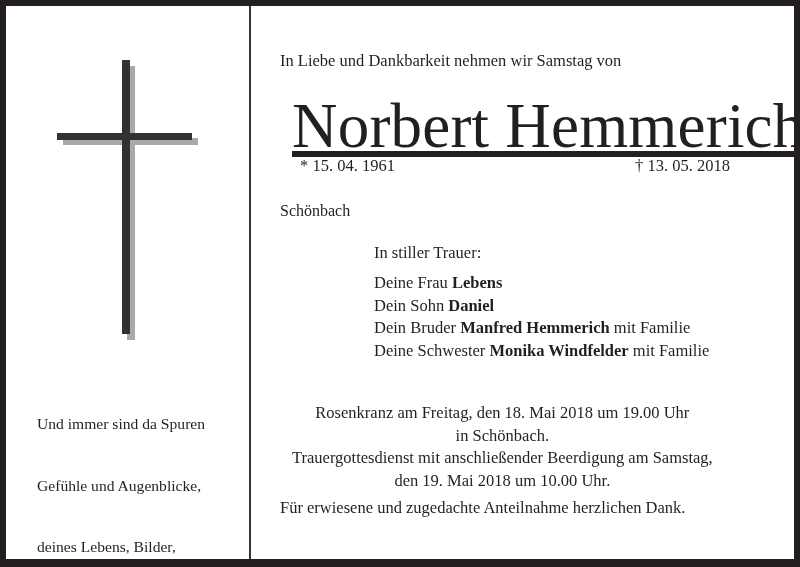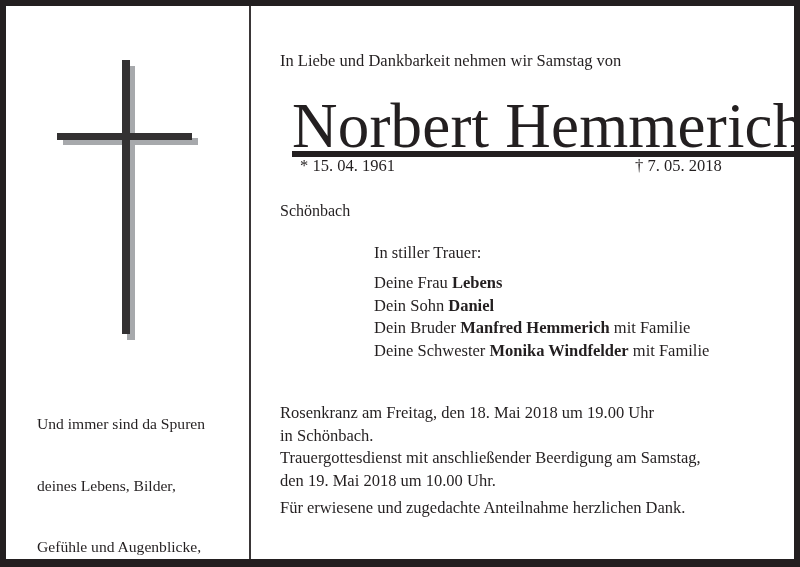--- a/index.html
+++ b/index.html
@@ -39,52 +39,52 @@
   }
   .born { position: absolute; left: 20px; top: 150px; font-size: 16.5px; white-space: nowrap; text-align: right; }
   .died { position: absolute; left: 355px; top: 150px; font-size: 16.5px; white-space: nowrap; }
   .place { position: absolute; left: 0; top: 196px; font-size: 16px; font-weight: normal; white-space: nowrap; }
 
   .mourn { position: absolute; left: 94px; top: 236px; font-size: 16.5px; }
   .mourn .hdr { white-space: nowrap; height: 22px; line-height: 22px; margin-bottom: 8px; }
   .mourn .row { white-space: nowrap; line-height: 22.6px; }
   .mourn b { font-weight: bold; }
 
-  .service { position: absolute; left: 0; top: 396px; font-size: 16.5px; line-height: 22.6px; }
+  .service { position: absolute; left: 12px; top: 396px; font-size: 16.5px; line-height: 22.6px; text-align: center; }
   .service .row { white-space: nowrap; }
   .thanks { position: absolute; left: 0; top: 492px; font-size: 16.5px; white-space: nowrap; }
 </style>
 </head>
 <body>
 
 <div class="card">
 
   <div class="cross">
     <div class="bar shadow" style="left:121px; top:60px; width:8px; height:274px;"></div>
     <div class="bar shadow" style="left:57px; top:132px; width:135px; height:7px;"></div>
     <div class="bar solid" style="left:116px; top:54px; width:8px; height:274px;"></div>
     <div class="bar solid" style="left:51px; top:127px; width:135px; height:7px;"></div>
   </div>
 
   <div class="poem">
     <div>Und immer sind da Spuren</div>
+    <div>Gefühle und Augenblicke,</div>
     <div>deines Lebens, Bilder,</div>
-    <div>Gefühle und Augenblicke,</div>
     
     
     
   </div>
 
   <div class="divider"></div>
 
   <div class="right">
     <div class="intro">In Liebe und Dankbarkeit nehmen wir Samstag von</div>
     <div class="name">Norbert Hemmerich</div>
     <div class="born">* 15. 04. 1961</div>
-    <div class="died">† 7. 05. 2018</div>
+    <div class="died">† 13. 05. 2018</div>
     <div class="place">Schönbach</div>
 
     <div class="mourn">
       <div class="hdr">In stiller Trauer:</div>
       <div class="row"><span>Deine Frau </span><b>Lebens</b><span></span></div>
       <div class="row"><span>Dein Sohn </span><b>Daniel</b><span></span></div>
       <div class="row"><span>Dein Bruder </span><b>Manfred Hemmerich</b><span> mit Familie</span></div>
       <div class="row"><span>Deine Schwester </span><b>Monika Windfelder</b><span> mit Familie</span></div>
     </div>
 

